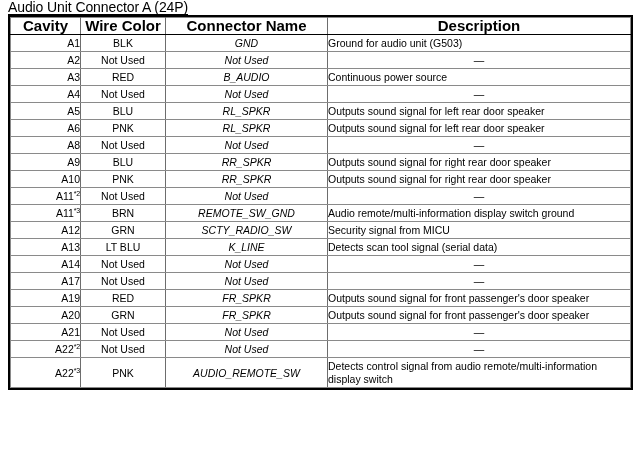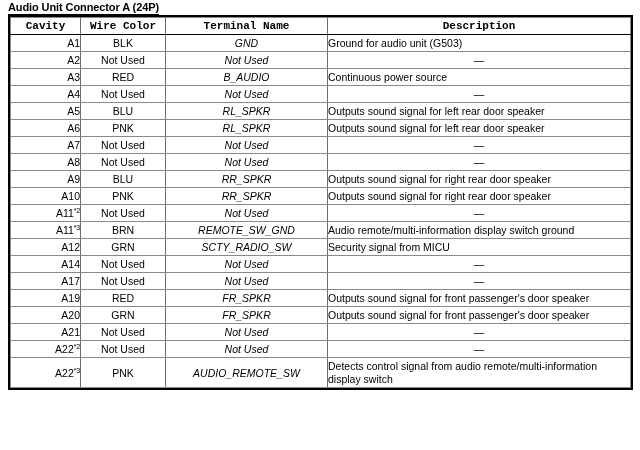--- a/index.html
+++ b/index.html
@@ -21,22 +21,22 @@
     width: 640px;
     height: 450px;
     box-sizing: border-box;
   }
 
   
   .doc-title {
     position: absolute;
     left: 8px;
     top: 1px;
-    font-size: 11px;
-    font-weight: bold;
+    font-size: 14px;
+    font-weight: normal;
     letter-spacing: -0.1px;
     line-height: 13px;
     white-space: nowrap;
     border-bottom: 1.5px solid #000;
     padding-bottom: 0px;
     display: inline-block;
   }
 
   
   .table-wrap {
@@ -71,22 +71,21 @@
     box-sizing: border-box;
     vertical-align: middle;
     background: #fff;
   }
 
   table.pinout thead th {
     font-weight: bold;
     text-align: center;
     height: 17px;
     border-bottom: 1.5px solid #000;
-    font-size: 11px;
-    font-family: Liberation Mono, monospace;
+    font-size: 15px;
   }
 
   
   table.pinout th.sep,
   table.pinout td.sep {
     border-right: 1px solid #6d6d6d;
   }
 
   td.cavity {
     text-align: right;
@@ -140,21 +139,21 @@
       <colgroup>
         <col class="c-cavity">
         <col class="c-wire">
         <col class="c-term">
         <col class="c-desc">
       </colgroup>
       <thead>
         <tr>
           <th class="sep">Cavity</th>
           <th class="sep">Wire Color</th>
-          <th class="sep">Terminal Name</th>
+          <th class="sep">Connector Name</th>
           <th>Description</th>
         </tr>
       </thead>
       <tbody id="pinout-body">
           <tr>
             <td class="cavity sep"><span>A1</span></td>
             <td class="wire sep">BLK</td>
             <td class="term sep">GND</td>
             <td class="desc">Ground for audio unit (G503)</td>
           </tr>
@@ -182,26 +181,20 @@
             <td class="term sep">RL_SPKR</td>
             <td class="desc">Outputs sound signal for left rear door speaker</td>
           </tr>
           <tr>
             <td class="cavity sep"><span>A6</span></td>
             <td class="wire sep">PNK</td>
             <td class="term sep">RL_SPKR</td>
             <td class="desc">Outputs sound signal for left rear door speaker</td>
           </tr>
           <tr>
-            <td class="cavity sep"><span>A7</span></td>
-            <td class="wire sep">Not Used</td>
-            <td class="term sep">Not Used</td>
-            <td class="desc dash">—</td>
-          </tr>
-          <tr>
             <td class="cavity sep"><span>A8</span></td>
             <td class="wire sep">Not Used</td>
             <td class="term sep">Not Used</td>
             <td class="desc dash">—</td>
           </tr>
           <tr>
             <td class="cavity sep"><span>A9</span></td>
             <td class="wire sep">BLU</td>
             <td class="term sep">RR_SPKR</td>
             <td class="desc">Outputs sound signal for right rear door speaker</td>
@@ -222,20 +215,26 @@
             <td class="cavity sep"><span>A11</span><span class="sup">*3</span></td>
             <td class="wire sep">BRN</td>
             <td class="term sep">REMOTE_SW_GND</td>
             <td class="desc">Audio remote/multi-information display switch ground</td>
           </tr>
           <tr>
             <td class="cavity sep"><span>A12</span></td>
             <td class="wire sep">GRN</td>
             <td class="term sep">SCTY_RADIO_SW</td>
             <td class="desc">Security signal from MICU</td>
+          </tr>
+          <tr>
+            <td class="cavity sep"><span>A13</span></td>
+            <td class="wire sep">LT BLU</td>
+            <td class="term sep">K_LINE</td>
+            <td class="desc">Detects scan tool signal (serial data)</td>
           </tr>
           <tr>
             <td class="cavity sep"><span>A14</span></td>
             <td class="wire sep">Not Used</td>
             <td class="term sep">Not Used</td>
             <td class="desc dash">—</td>
           </tr>
           <tr>
             <td class="cavity sep"><span>A17</span></td>
             <td class="wire sep">Not Used</td>

